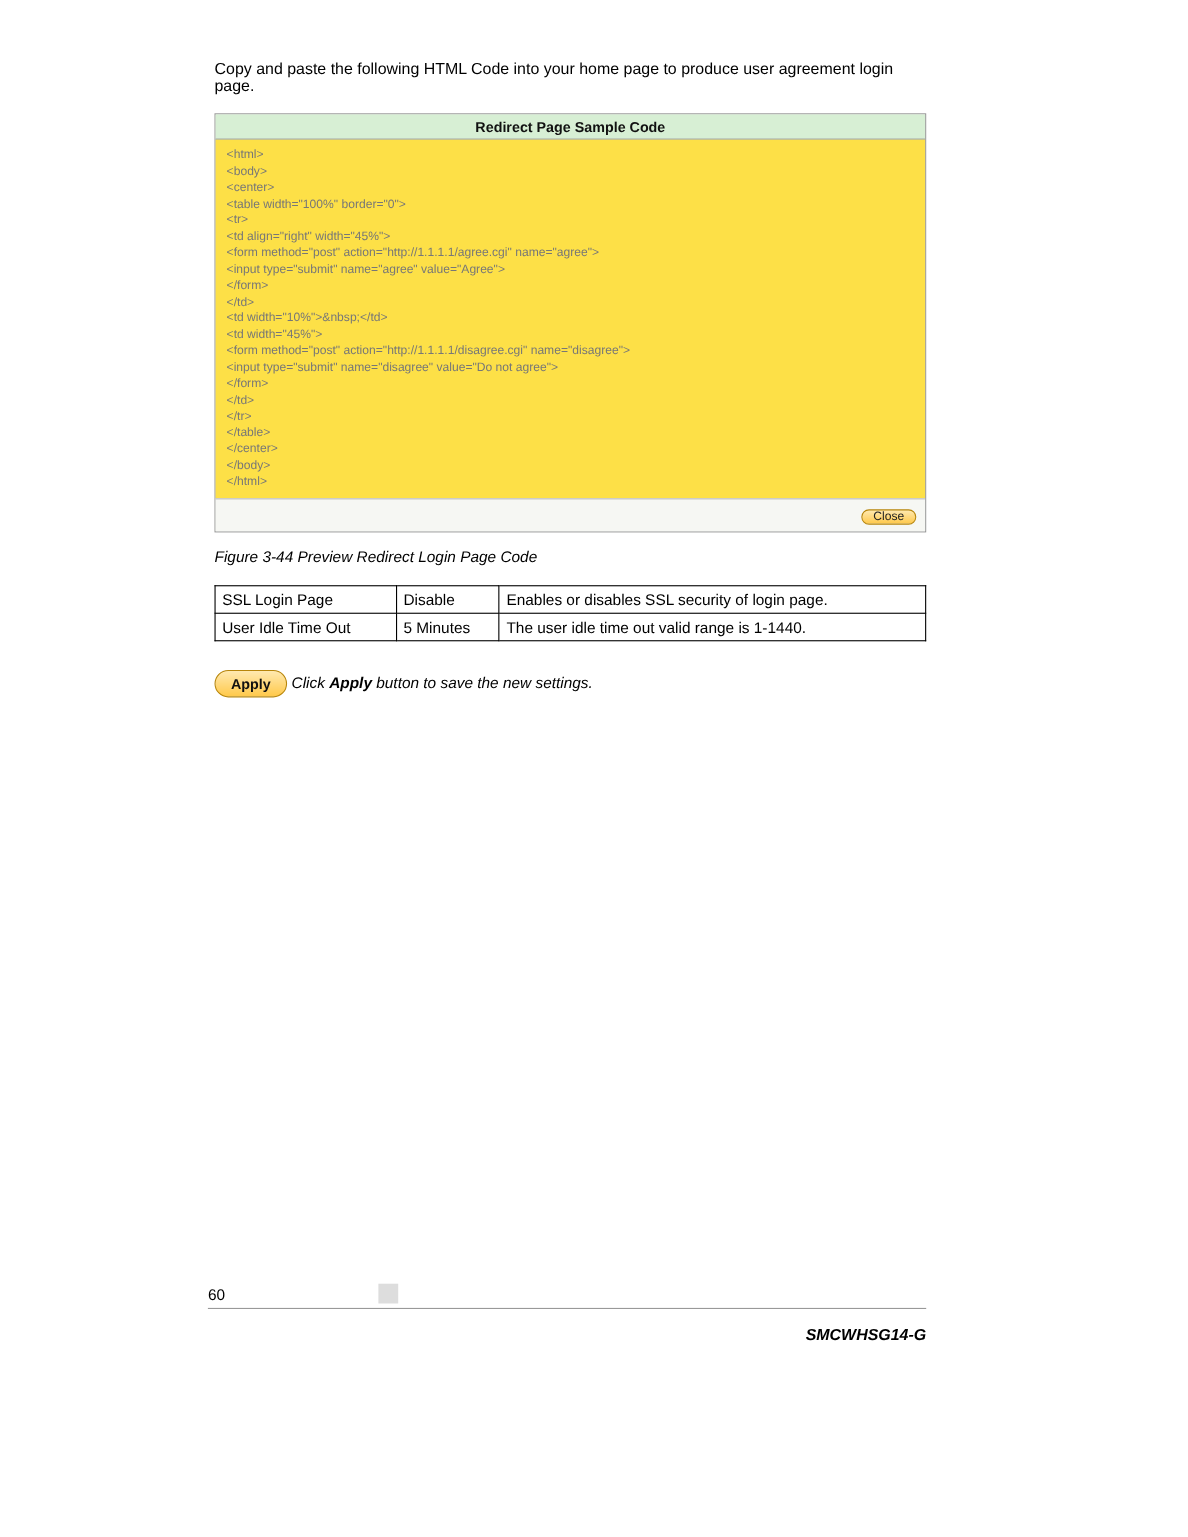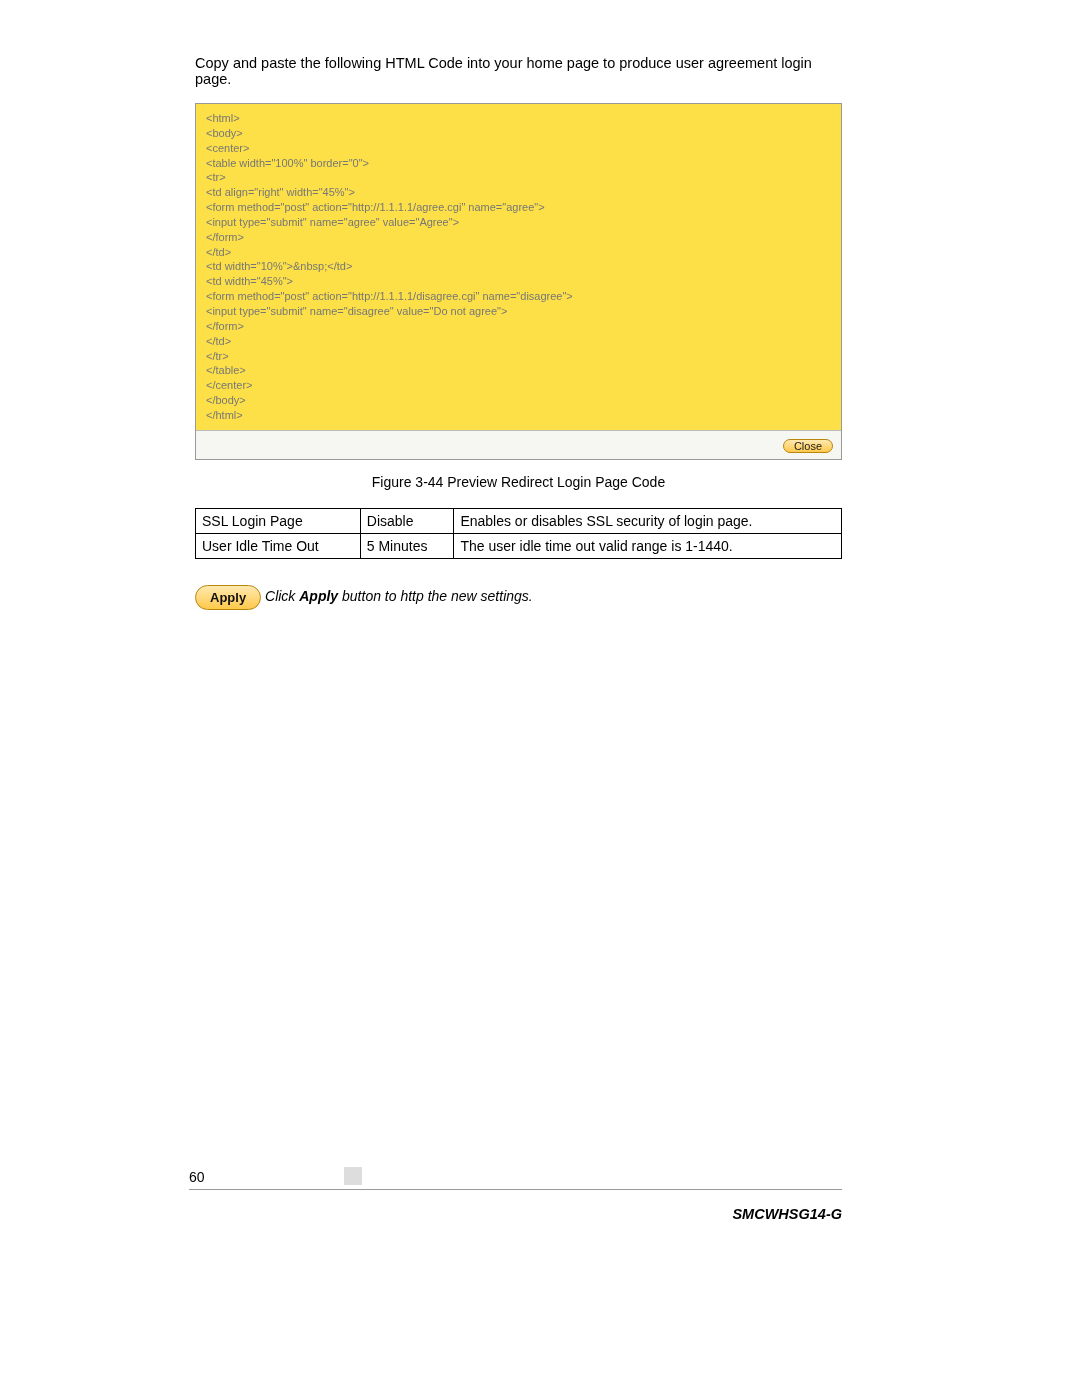--- a/index.html
+++ b/index.html
@@ -56,21 +56,22 @@
     display: inline-block;
     background: linear-gradient(#ffe9b0, #ffc94b);
     border: 1px solid #b8860b;
     border-radius: 10px;
     font-size: 11px;
     padding: 0 10px;
     color: #222;
     cursor: pointer;
   }
   .figcap {
-    text-align: center;
+    text-align: left;
+    font-style: italic;
     font-size: 14px;
     margin: 14px 0 18px;
   }
   table.prop {
     width: 100%;
     border-collapse: collapse;
   }
   table.prop th, table.prop td {
     border: 1px solid #000;
     font-size: 14px;
@@ -123,20 +124,21 @@
   }
 </style>
 </head>
 <body>
 
 <div class="page">
 
   <div class="intro">Copy and paste the following HTML Code into your home page to produce user agreement login page.</div>
 
   <div class="codebox">
+    <div class="codebox-head">Redirect Page Sample Code</div>
     <div class="codebox-body">
       <pre>&lt;html&gt;
 &lt;body&gt;
 &lt;center&gt;
 &lt;table width="100%" border="0"&gt;
 &lt;tr&gt;
 &lt;td align="right" width="45%"&gt;
 &lt;form method="post" action="http://1.1.1.1/agree.cgi" name="agree"&gt;
 &lt;input type="submit" name="agree" value="Agree"&gt;
 &lt;/form&gt;
@@ -171,21 +173,21 @@
       <td>User Idle Time Out</td>
       <td>5 Minutes</td>
       <td>The user idle time out valid range is 1-1440.</td>
     </tr>
   </tbody>
     </table>
 
   <div class="applyrow">
     <span class="apply-btn">Apply</span>
     <span class="it">
-      <span>Click </span><b>Apply</b><span> button to http the new settings.</span>
+      <span>Click </span><b>Apply</b><span> button to save the new settings.</span>
     </span>
   </div>
 
   <div class="footer-block">
     <div class="footer-top">
       <span class="pagenum">60</span>
       <span class="greybox"></span>
     </div>
     <div class="model">SMCWHSG14-G</div>
   </div>

